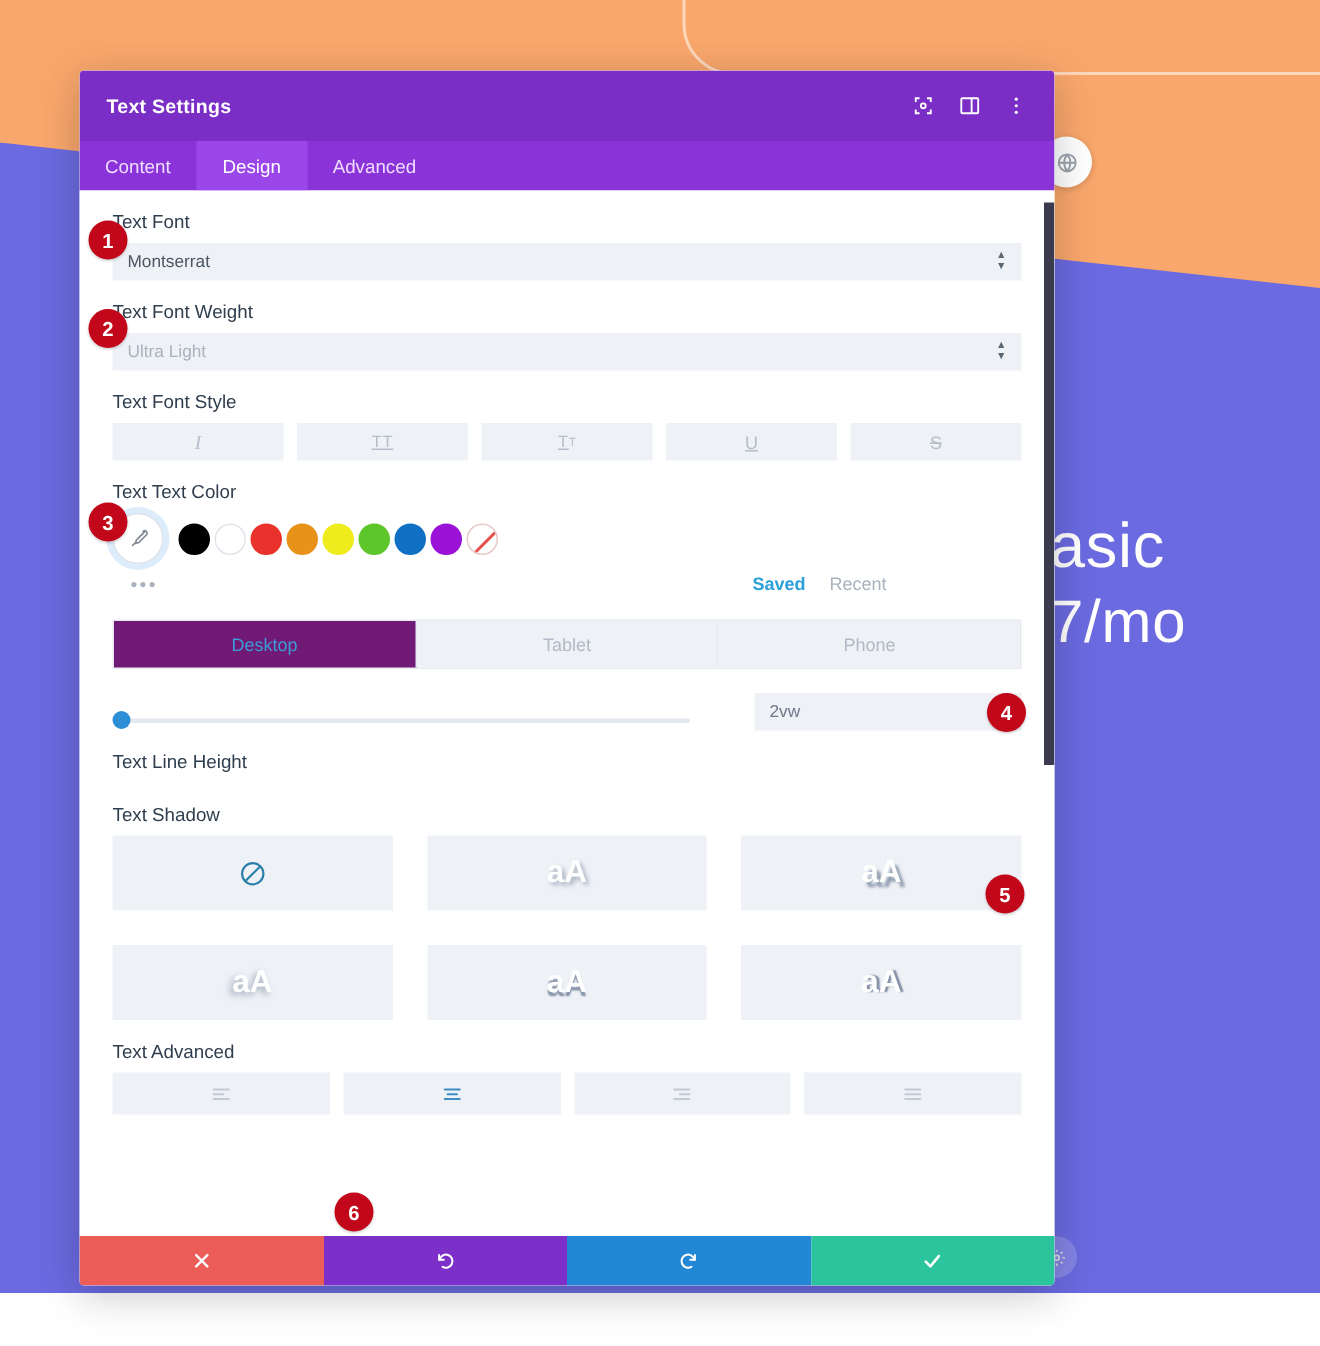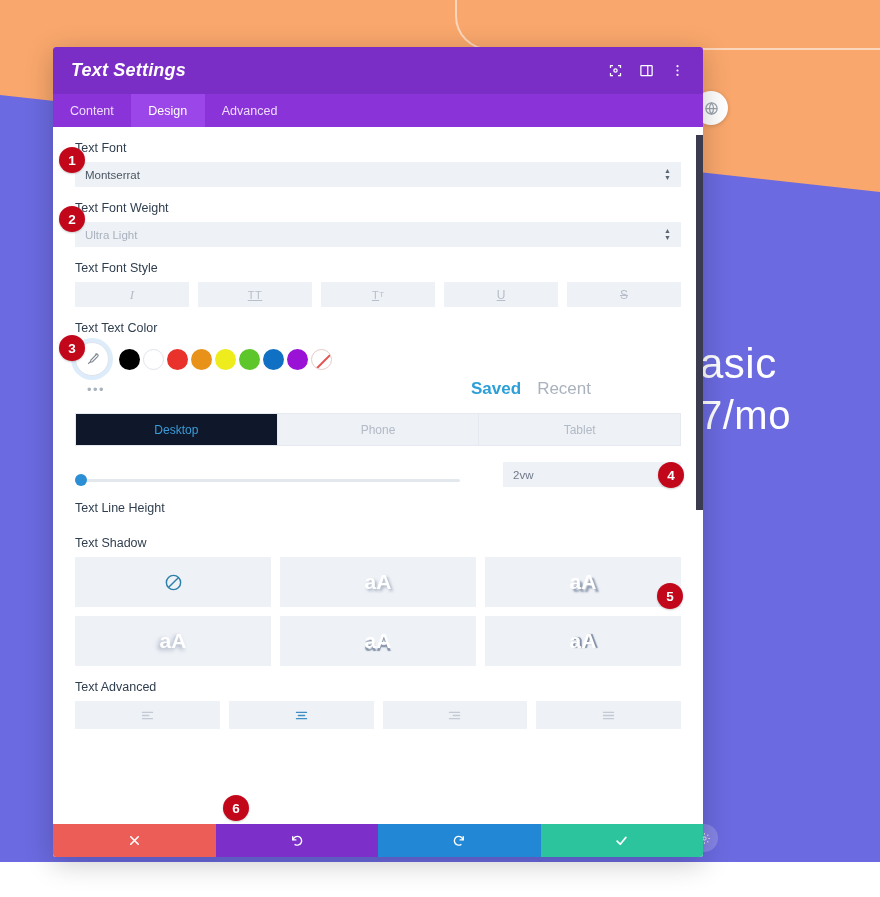--- a/index.html
+++ b/index.html
@@ -62,21 +62,21 @@
     box-shadow: 0 6px 28px rgba(0,0,0,0.22);
     display: flex; flex-direction: column;
     border-radius: 3px; overflow: hidden;
   }
 
   .modal-header {
     height: 47px; background: #7b2ec6;
     display: flex; align-items: center; padding: 0 18px;
     flex: 0 0 auto;
   }
-  .modal-title { color: #ffffff; font-size: 18px; font-weight: bold; letter-spacing: .2px; font-style: italic; }
+  .modal-title { color: #ffffff; font-size: 13px; font-weight: bold; letter-spacing: .2px; }
   .header-icons { margin-left: auto; display: flex; align-items: center; gap: 16px; }
   .hdr-icon { width: 15px; height: 15px; display: flex; align-items: center; justify-content: center; cursor: pointer; }
   .hdr-icon svg { width: 15px; height: 15px; }
 
   .modal-tabs {
     height: 33px; background: #8a33d8; display: flex; flex: 0 0 auto;
   }
   .tab {
     padding: 0 17px; display: flex; align-items: center; justify-content: center;
     color: #efdcff; font-size: 12.5px; cursor: pointer; min-width: 74px;
@@ -148,54 +148,54 @@
     content: ""; position: absolute; left: -1px; top: 9px;
     width: 28px; height: 1.6px; background: #e3524f;
     transform: rotate(-45deg); transform-origin: center;
   }
 
   .color-sub {
     display: flex; align-items: center; margin-top: 5px; height: 16px;
   }
   .ellipsis-dots { color: #a9b2bd; font-size: 13px; letter-spacing: 1.5px; margin-left: 12px; }
   .color-tabs { margin-left: auto; display: flex; gap: 16px; padding-right: 90px; }
-  .color-tab { font-size: 17px; cursor: pointer; }
+  .color-tab { font-size: 12px; cursor: pointer; }
   .color-tab.active { color: #2b9fd8; font-weight: bold; }
   .color-tab.inactive { color: #a9b2bd; }
 
   
   .device-tabs {
     display: flex; border: 1px solid #e6eaf0; height: 33px; margin-top: 2px;
   }
   .device-tab {
     flex: 1; display: flex; align-items: center; justify-content: center;
     font-size: 12px; background: #eef1f6; color: #b2bac5; cursor: pointer;
     border-right: 1px solid #e6eaf0;
   }
   .device-tab:last-child { border-right: none; }
-  .device-tab.active { background: #0f172a; color: #3b9cd8; }
+  .device-tab.active { background: #701a75; color: #3b9cd8; }
 
   
   .slider-row { display: flex; align-items: flex-end; margin-top: 16px; gap: 0; }
   .slider-track-wrap { flex: 0 0 385px; position: relative; height: 14px; display:flex; align-items:center; }
   .slider-track { width: 100%; height: 3px; background: #e3e8ef; border-radius: 2px; }
   .slider-knob {
     position: absolute; left: 0px; top: 50%; transform: translateY(-50%);
     width: 12px; height: 12px; border-radius: 50%; background: #2c8fd6; cursor: pointer;
   }
   .slider-value {
     margin-left: auto; width: 178px; height: 25px; background: #eef1f6;
     display: flex; align-items: center; padding: 0 10px;
     font-size: 11.5px; color: #70798a;
   }
 
   
   .shadow-grid {
     display: grid; grid-template-columns: repeat(3, 1fr);
-    gap: 9px; margin-top: 6px;
+    gap: 23px; margin-top: 6px;
   }
   .shadow-cell {
     height: 50px; background: #eef1f6;
     display: flex; align-items: center; justify-content: center; cursor: pointer;
   }
   .shadow-aA { font-size: 21px; font-weight: bold; color: #ffffff; }
   .sh1 { text-shadow: 2px 2px 3px rgba(110,125,150,0.55); }
   .sh2 { text-shadow: 3px 3px 2px rgba(110,125,150,0.75); }
   .sh3 { text-shadow: -2px 2px 4px rgba(110,125,150,0.6); }
   .sh4 { text-shadow: 0px 3px 1px rgba(110,125,150,0.8); }
@@ -367,22 +367,22 @@
           <span class="color-tabs">
             <span class="color-tab active">Saved</span>
             <span class="color-tab inactive">Recent</span>
           </span>
         </div>
       </div>
 
       <div class="field">
         <div class="device-tabs">
           <div class="device-tab active">Desktop</div>
+          <div class="device-tab">Tablet</div>
           <div class="device-tab">Phone</div>
-          <div class="device-tab">Tablet</div>
         </div>
         <div class="slider-row">
           <div class="slider-track-wrap">
             <div class="slider-track"></div>
             <div class="slider-knob"></div>
           </div>
           <div class="slider-value">2vw</div>
         </div>
       </div>
 

